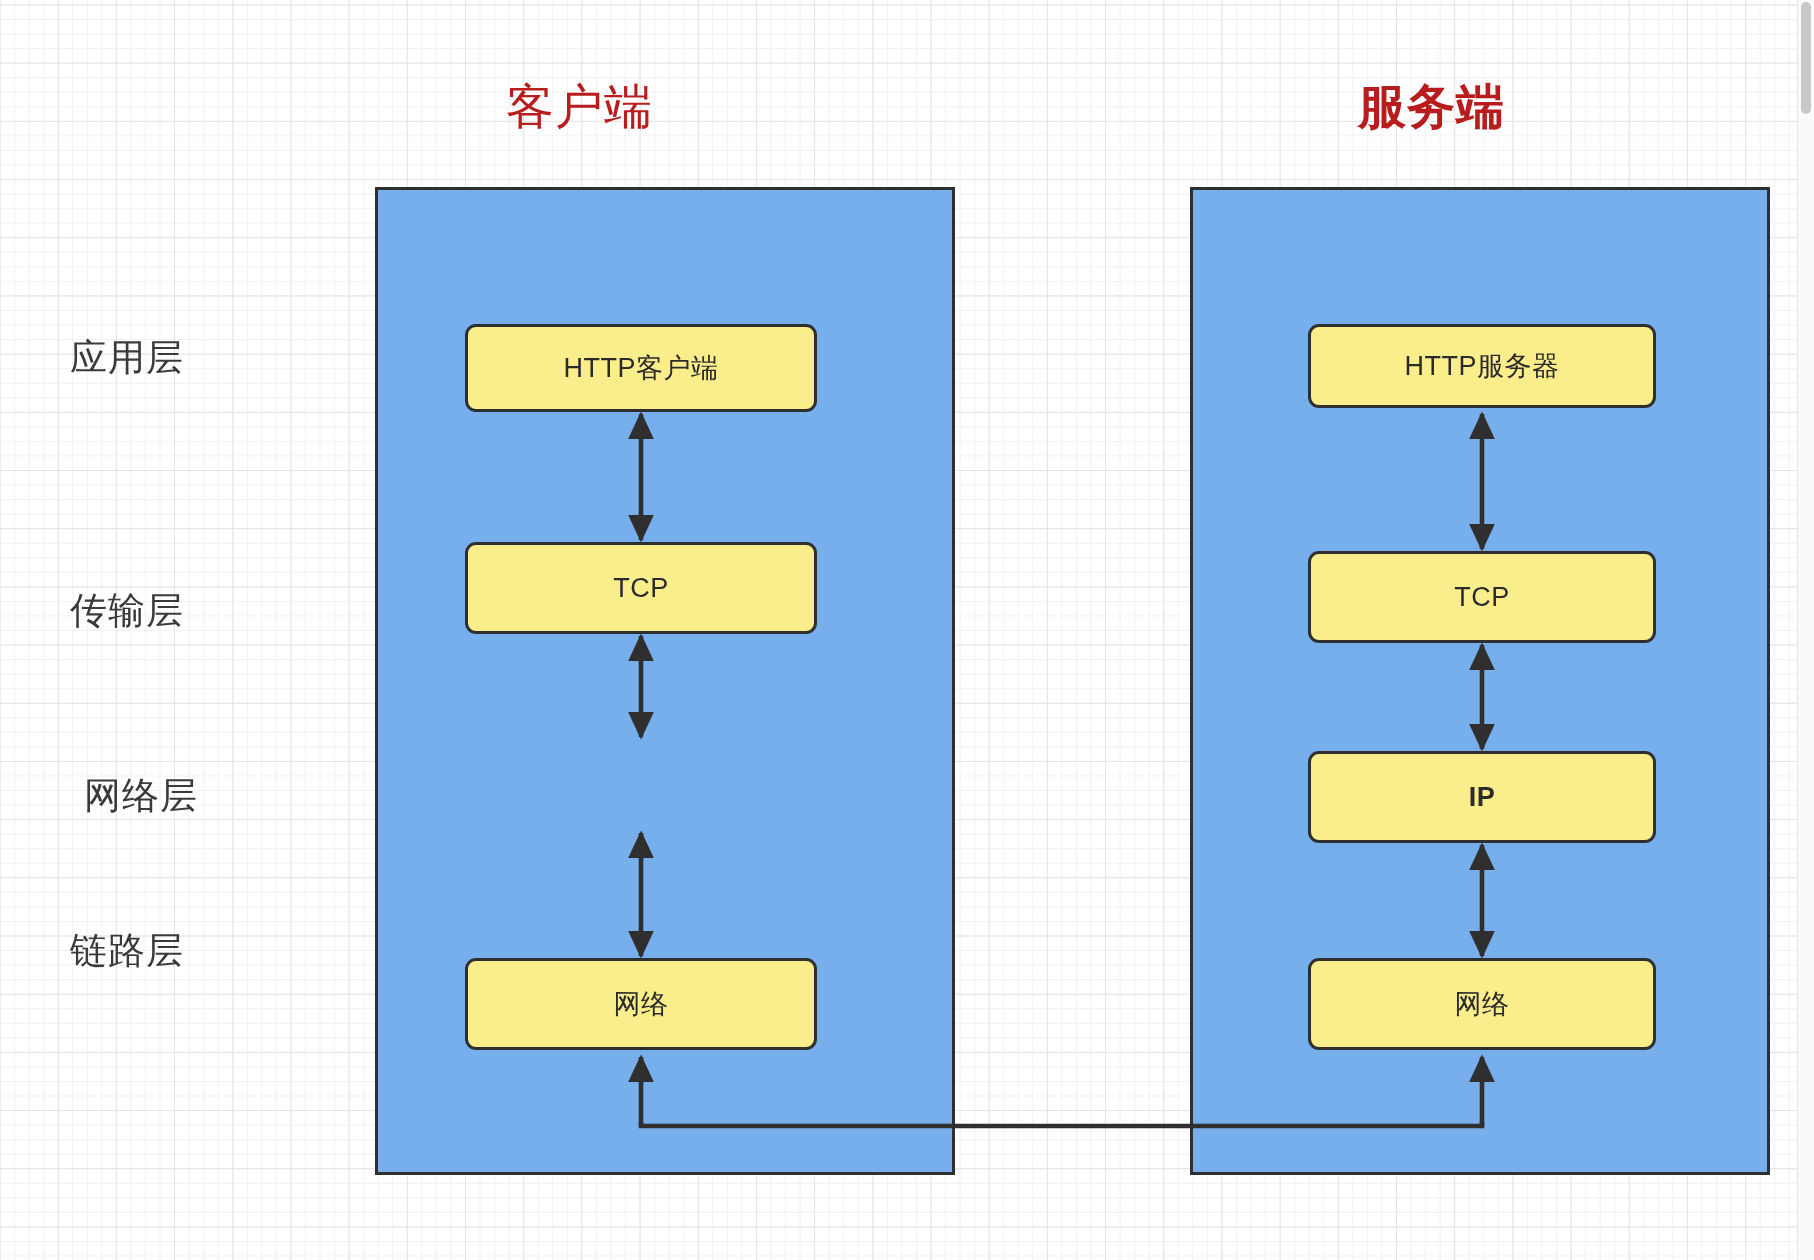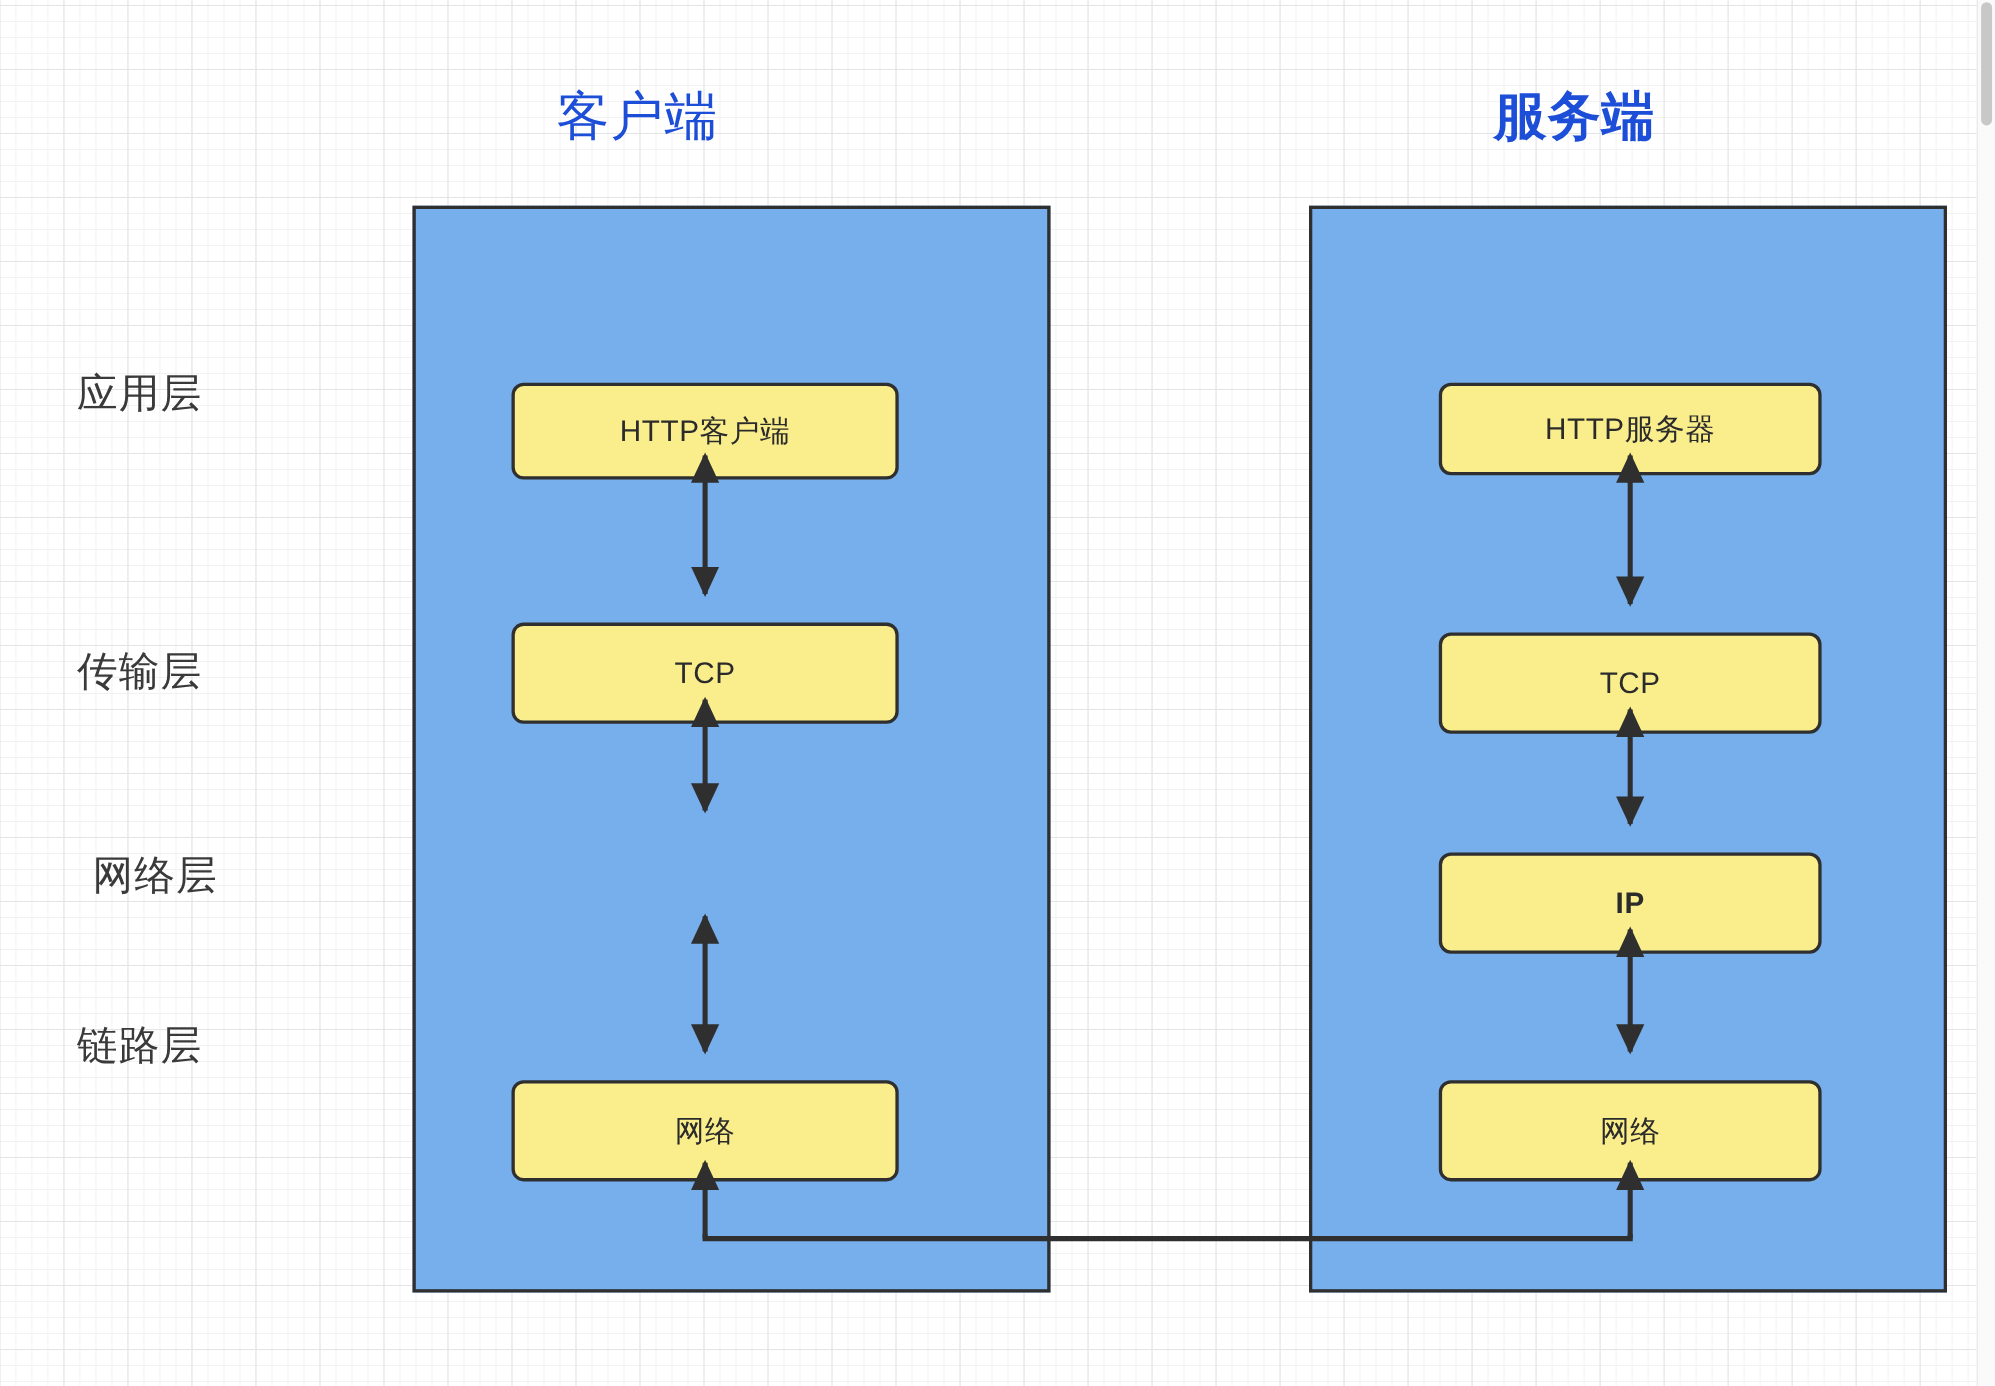--- a/index.html
+++ b/index.html
@@ -30,35 +30,36 @@
   .grid-major{
     background-image:
       linear-gradient(to right,#e4e4e4 1px,transparent 1px),
       linear-gradient(to bottom,#e4e4e4 1px,transparent 1px);
     background-size:58.2px 58.2px;
     background-position:-0.5px 4.5px;
   }
   
   .col-title{
     position:absolute;
-    color:#1d4ed8;
+    color:#b91c1c;
     font-size:48px;
     line-height:1;
     white-space:nowrap;
     letter-spacing:1px;
     text-align:right;
   }
   
   .row-label{
     position:absolute;
     color:#3a3a3a;
     font-size:37px;
     line-height:1;
     white-space:nowrap;
     letter-spacing:1px;
+    font-family:Liberation Serif, serif;
   }
   
   .panel{
     position:absolute;
     background:#76AFEC;
     border:3px solid #2f2f2f;
     box-sizing:border-box;
   }
   
   .node{
@@ -66,21 +67,20 @@
     background:#FAEE8C;
     border:3.5px solid #2f2f2f;
     border-radius:11px;
     box-sizing:border-box;
     display:flex;
     align-items:center;
     justify-content:center;
     color:#2b2b2b;
     font-size:27px;
     letter-spacing:0.5px;
-    margin-top:24px;
   }
   
   #links{
     position:absolute;left:0;top:0;width:1814px;height:1260px;
     pointer-events:none;
   }
   
   .vscroll-track{
     position:absolute;right:0;top:0;width:16px;height:1260px;
     background:#fafafa;border-left:1px solid #e6e6e6;

